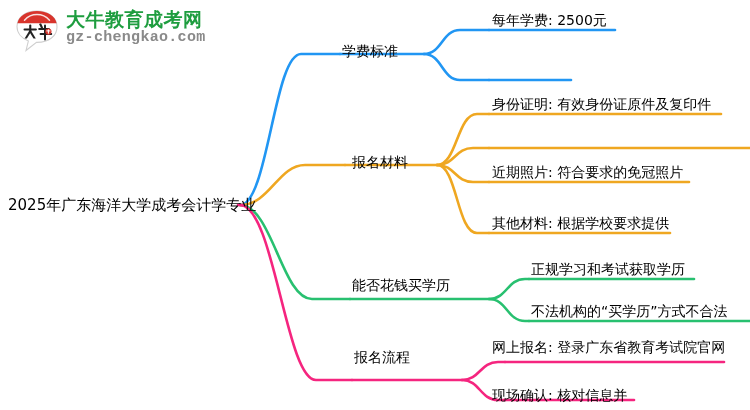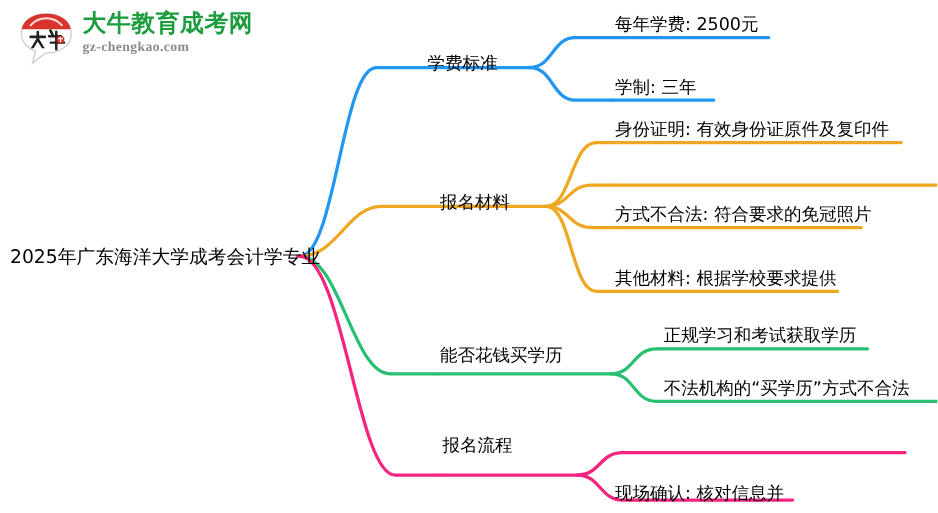--- a/index.html
+++ b/index.html
@@ -14,22 +14,22 @@
   
   .logo{position:absolute;left:14px;top:6px;width:190px;height:50px;}
   .logo-mark{position:absolute;left:0;top:1px;width:48px;height:46px;}
   .logo-text{position:absolute;left:52px;top:2px;}
   .logo-cn{
     font-family:"DejaVu Sans","Liberation Sans",sans-serif;
     font-size:19px;font-weight:bold;color:#1e9d3f;letter-spacing:.5px;
     line-height:22px;white-space:nowrap;
   }
   .logo-en{
-    font-family:Liberation Serif, serif;
-    font-size:11px;font-weight:bold;color:#8a8a8a;letter-spacing:.3px;
+    font-family:Liberation Mono, monospace;
+    font-size:15px;font-weight:bold;color:#8a8a8a;letter-spacing:.3px;
     line-height:14px;white-space:nowrap;margin-top:1px;
   }
 
   
   #links{position:absolute;left:0;top:0;width:750px;height:410px;}
 
   
   .node{
     position:absolute;white-space:nowrap;color:#000000;
     font-family:"DejaVu Sans","Liberation Sans",sans-serif;
@@ -116,27 +116,27 @@
       <path stroke="#f5257f" stroke-width="2.6" d="M505,400 L634,400"></path>
 
       <path stroke="#f5257f" stroke-width="2.6" d="M238,205 L244,205"></path>
     </g>
   </svg>
 
   <div class="node root-node">2025年广东海洋大学成考会计学专业</div>
 
   <div class="node branch-node" style="left:342px;top:42px;">学费标准</div>
   <div class="node leaf-node" style="left:492px;top:11px;">每年学费: 2500元</div>
-  <div class="node leaf-node" style="left:492px;top:61px;">学制: 三年</div>
 
   <div class="node branch-node" style="left:352px;top:153px;">报名材料</div>
   <div class="node leaf-node" style="left:492px;top:95px;text-align:center;">身份证明: 有效身份证原件及复印件</div>
-  <div class="node leaf-node" style="left:492px;top:163px;">方式不合法: 符合要求的免冠照片</div>
+  <div class="node leaf-node" style="left:492px;top:163px;">近期照片: 符合要求的免冠照片</div>
   <div class="node leaf-node" style="left:492px;top:214px;">其他材料: 根据学校要求提供</div>
 
   <div class="node branch-node" style="left:352px;top:276px;">能否花钱买学历</div>
   <div class="node leaf-node" style="left:531px;top:260px;">正规学习和考试获取学历</div>
   <div class="node leaf-node" style="left:531px;top:302px;text-align:right;">不法机构的“买学历”方式不合法</div>
 
   <div class="node branch-node" style="left:354px;top:348px;">报名流程</div>
+  <div class="node leaf-node" style="left:492px;top:338px;">网上报名: 登录广东省教育考试院官网</div>
   <div class="node leaf-node" style="left:492px;top:386px;">现场确认: 核对信息并</div>
 
 </div>
 
 </body></html>

